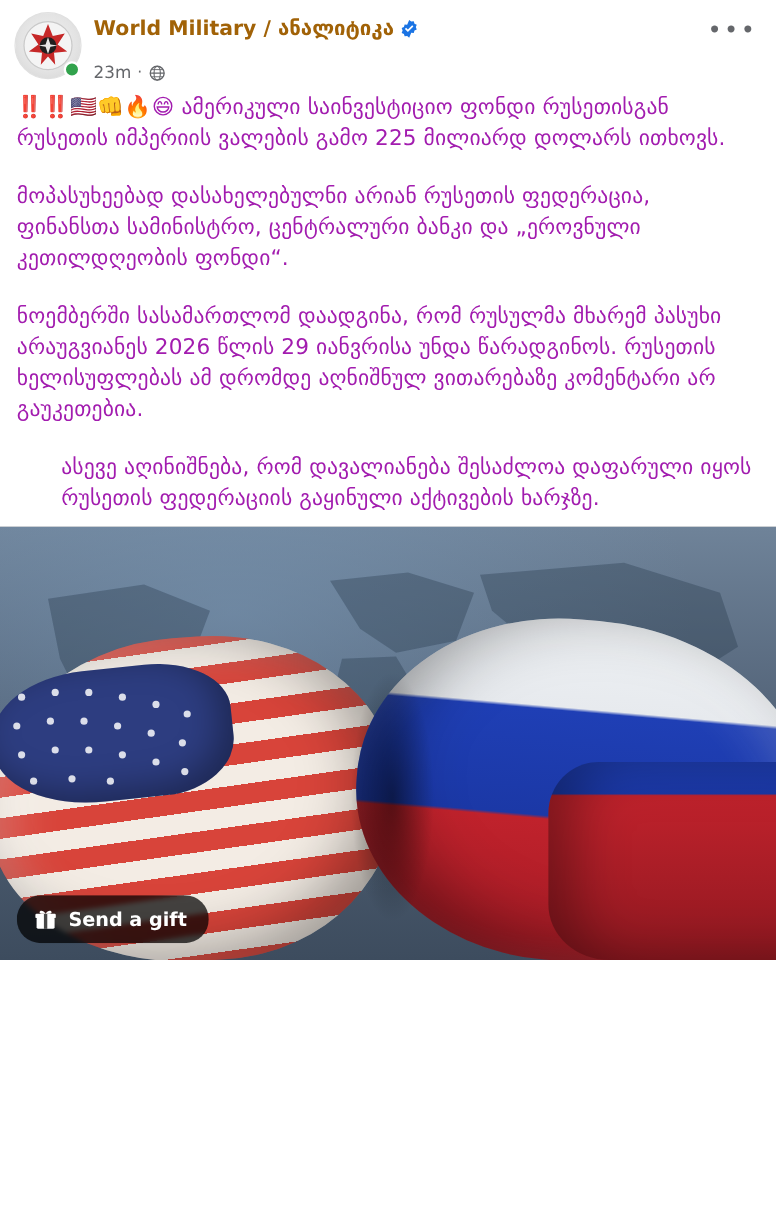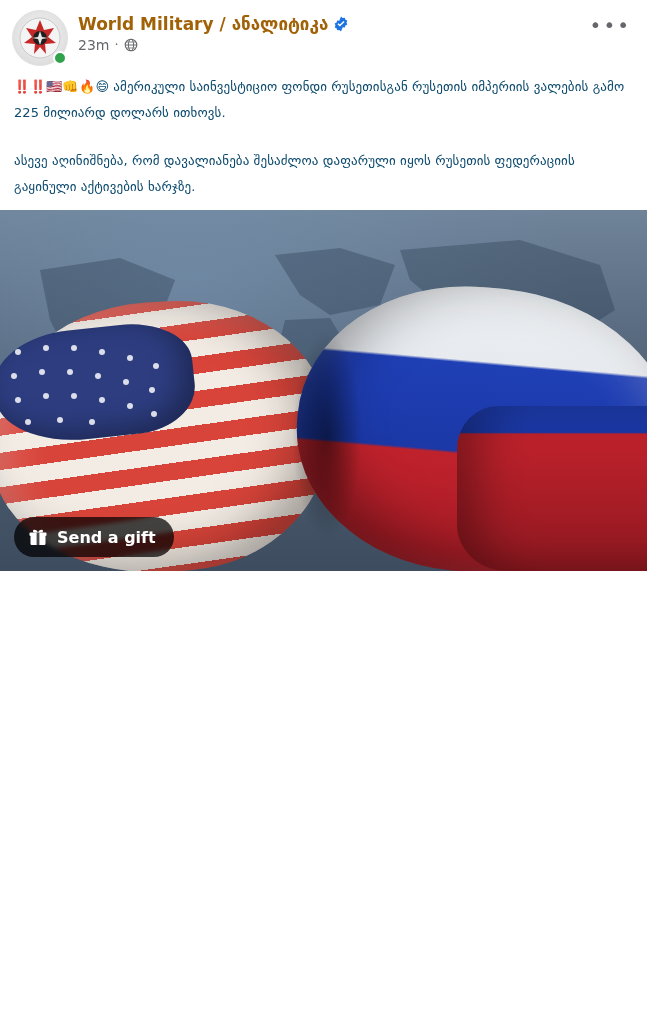--- a/index.html
+++ b/index.html
@@ -78,49 +78,49 @@
   }
   .verified {
     width: 16px;
     height: 16px;
     flex: 0 0 16px;
   }
   .meta-row {
     display: flex;
     align-items: center;
     gap: 5px;
-    margin-top: 3px;
+    margin-top: 19px;
     color: #65676b;
     font-size: 14px;
     line-height: 16px;
   }
   .dot-sep { font-size: 13px; color: #65676b; }
   .globe { width: 14px; height: 14px; display: inline-block; }
   .menu-dots {
     flex: 0 0 auto;
     color: #65676b;
     font-size: 20px;
     line-height: 14px;
     letter-spacing: 2px;
     padding: 8px 4px 0 8px;
     cursor: pointer;
   }
 
   
   .post-body {
     padding: 4px 14px 10px 14px;
-    font-size: 13px;
+    font-size: 18px;
     line-height: 26px;
-    color: #0c4a6e;
+    color: #a21caf;
     letter-spacing: 0.1px;
   }
   .post-body p {
     margin: 0 0 22px 0;
   }
-  .post-body p:last-child { margin-bottom: 0; }
+  .post-body p:last-child { margin-bottom: 0; margin-left: 37px; }
 
   
   .post-media {
     position: relative;
     width: 647px;
     height: 361px;
     overflow: hidden;
     background: #1b2a3a;
   }
   .map-bg {
@@ -261,20 +261,22 @@
         <line x1="2.4" y1="11.4" x2="13.6" y2="11.4" stroke="#65676b" stroke-width="0.9"></line>
       </svg>
     </div>
   </div>
 
   <div class="menu-dots">•••</div>
 </div>
 
 <div class="post-body">
   <p>‼️‼️🇺🇸👊🔥😄 ამერიკული საინვესტიციო ფონდი რუსეთისგან რუსეთის იმპერიის ვალების გამო 225 მილიარდ დოლარს ითხოვს.</p>
+  <p>მოპასუხეებად დასახელებულნი არიან რუსეთის ფედერაცია, ფინანსთა სამინისტრო, ცენტრალური ბანკი და „ეროვნული კეთილდღეობის ფონდი“.</p>
+  <p>ნოემბერში სასამართლომ დაადგინა, რომ რუსულმა მხარემ პასუხი არაუგვიანეს 2026 წლის 29 იანვრისა უნდა წარადგინოს. რუსეთის ხელისუფლებას ამ დრომდე აღნიშნულ ვითარებაზე კომენტარი არ გაუკეთებია.</p>
   <p>ასევე აღინიშნება, რომ დავალიანება შესაძლოა დაფარული იყოს რუსეთის ფედერაციის გაყინული აქტივების ხარჯზე.</p>
 </div>
 
 <div class="post-media">
   <div class="map-bg"></div>
 
   <svg class="continents" viewBox="0 0 647 361" preserveAspectRatio="none">
     <g fill="#24364a" opacity="0.75">
       <path d="M40 60 L120 48 L175 70 L160 110 L120 120 L95 160 L70 150 L50 110 Z"></path>
       <path d="M120 170 L165 165 L180 205 L160 260 L140 300 L125 265 L130 215 Z"></path>

